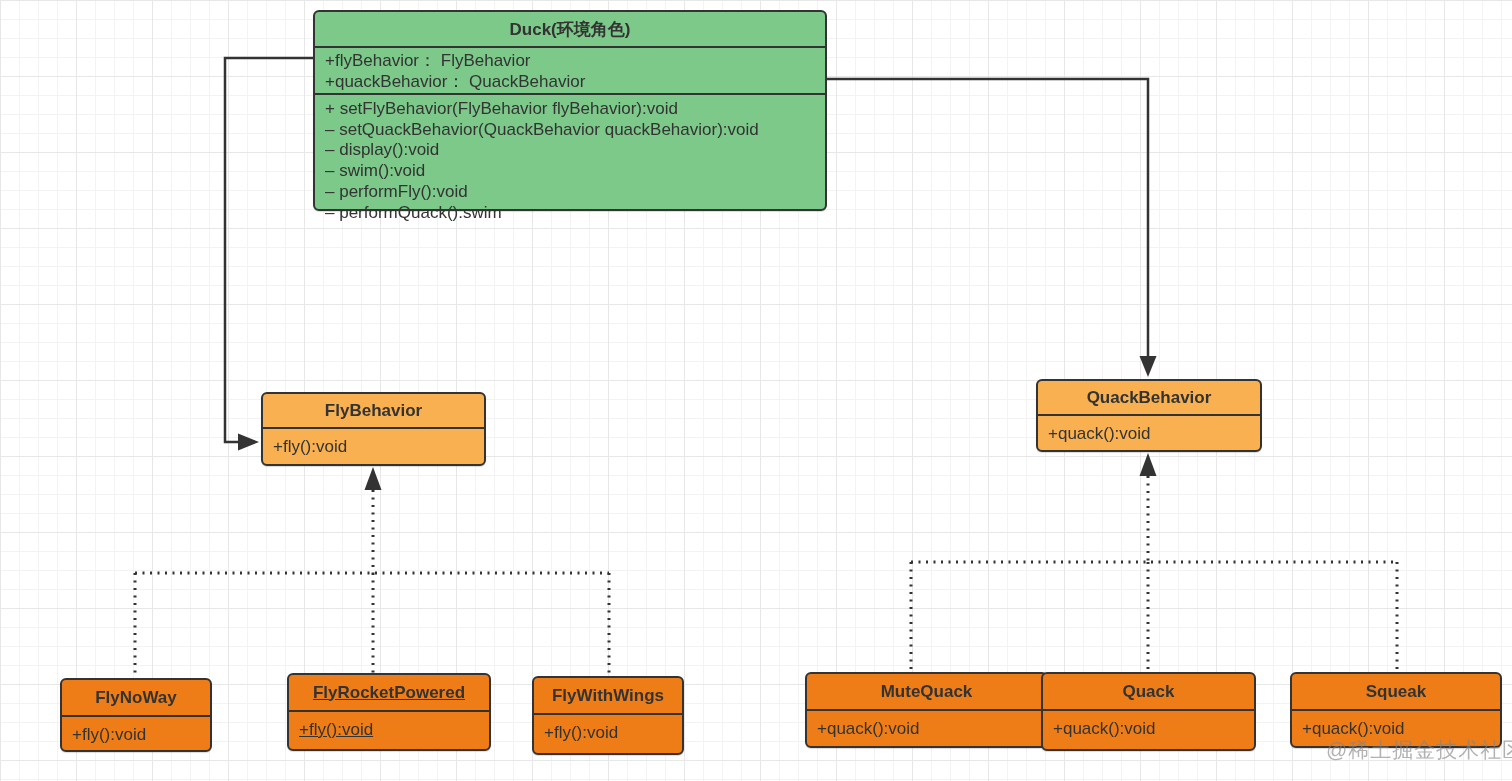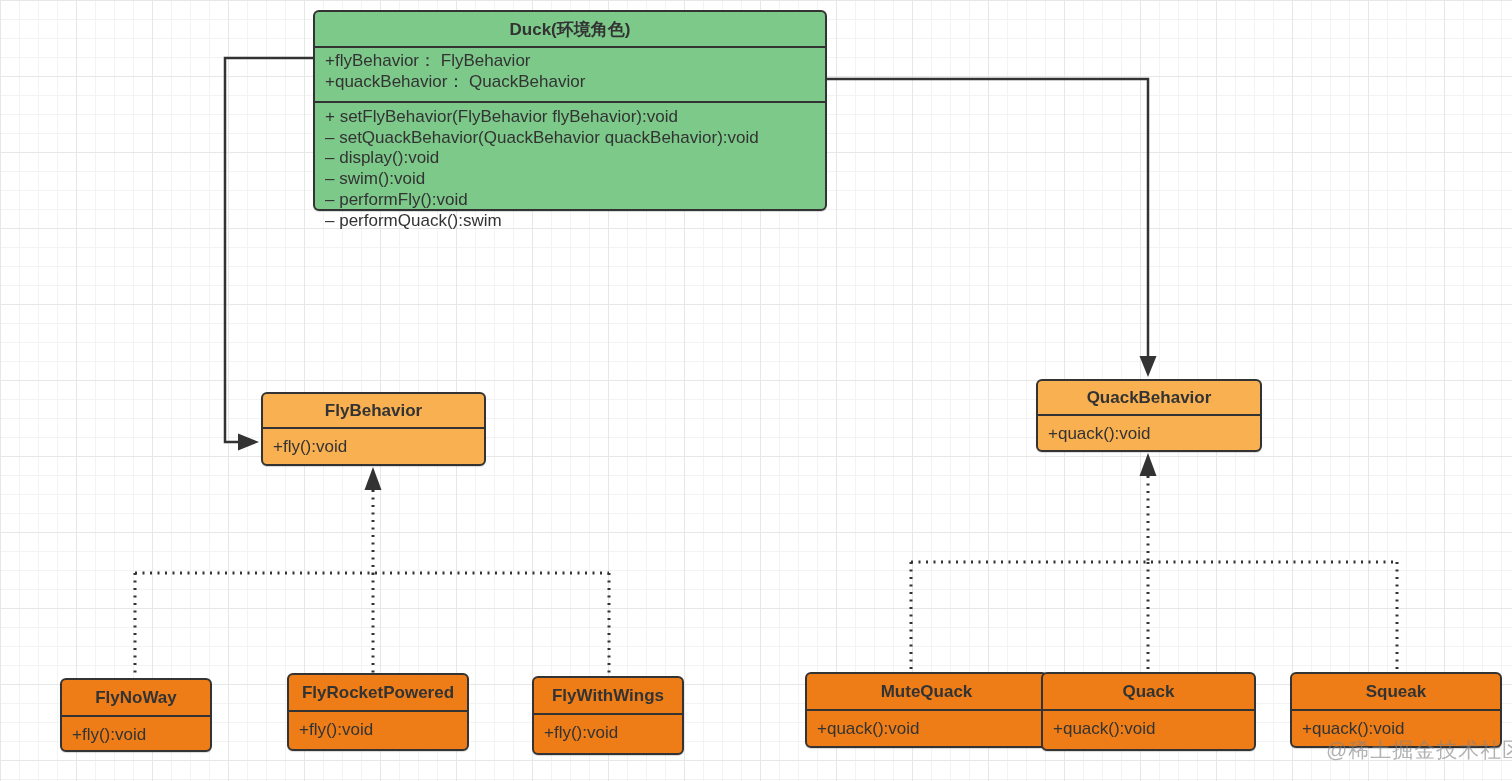--- a/index.html
+++ b/index.html
@@ -29,21 +29,21 @@
     border-radius:6px;
     box-sizing:border-box;
     font-size:17px;
     box-shadow:0 1px 1px rgba(0,0,0,0.15);
   }
   .uml .uml-title{
     font-weight:bold;
     text-align:center;
     display:flex;align-items:center;justify-content:center;
   }
-  .uml .uml-section{border-top:2.5px solid #333;padding:4px 0 10px 0;}
+  .uml .uml-section{border-top:2.5px solid #333;padding:4px 0 2px 0;}
   .uml .uml-row{padding:1px 10px;white-space:nowrap;}
 
   .fill-green{background:#7cc98a;}
   .fill-lorange{background:#f8b050;}
   .fill-dorange{background:#ef7d17;}
 
   
   .c-duck{left:313px;top:10px;width:514px;height:201px;}
   .c-duck .uml-title{height:34px;}
   .c-duck .uml-attrs{height:41px;padding-top:2px;}
@@ -53,21 +53,21 @@
   
   .c-flybehavior{left:261px;top:392px;width:225px;height:74px;}
   .c-quackbehavior{left:1036px;top:379px;width:226px;height:73px;}
   .iface .uml-title{height:33px;}
   .iface .uml-section{padding:7px 0;}
 
   
   .concrete .uml-title{height:35px;}
   .concrete .uml-section{padding:7px 0;}
   .c-flynoway{left:60px;top:678px;width:152px;height:74px;}
-  .c-flyrocket{left:287px;top:673px;width:182px;height:78px;}
+  .c-flyrocket{left:287px;top:673px;width:204px;height:78px;text-decoration:underline;}
   .c-flywithwings{left:532px;top:676px;width:152px;height:79px;}
   .c-mutequack{left:805px;top:672px;width:243px;height:76px;}
   .c-quack{left:1041px;top:672px;width:215px;height:79px;}
   .c-squeak{left:1290px;top:672px;width:212px;height:76px;}
 
   .watermark{
     position:absolute;left:1326px;top:736px;
     font-size:21px;letter-spacing:1px;
     color:rgba(130,130,130,0.62);
     pointer-events:none;white-space:nowrap;

